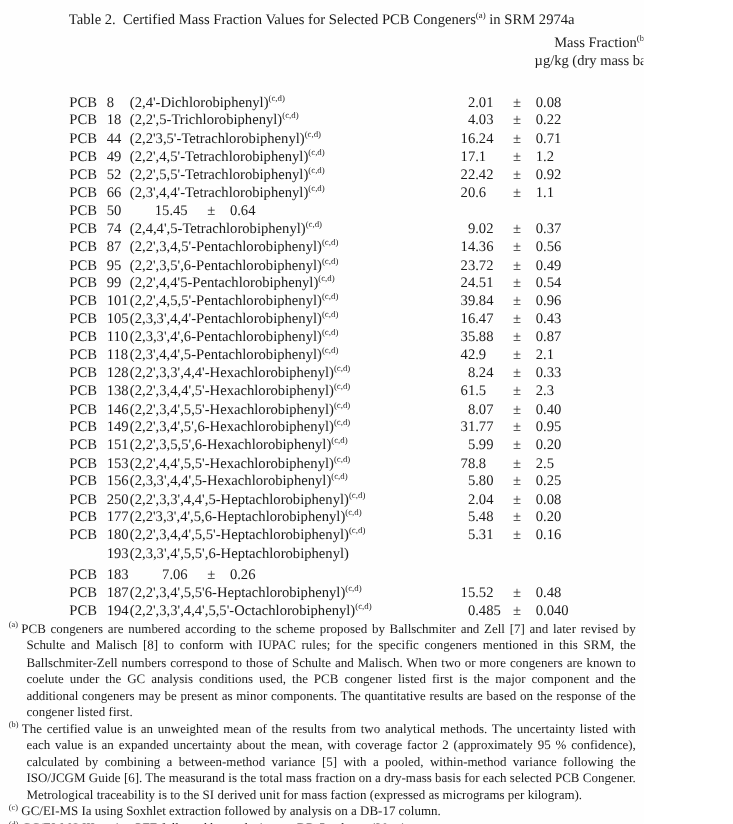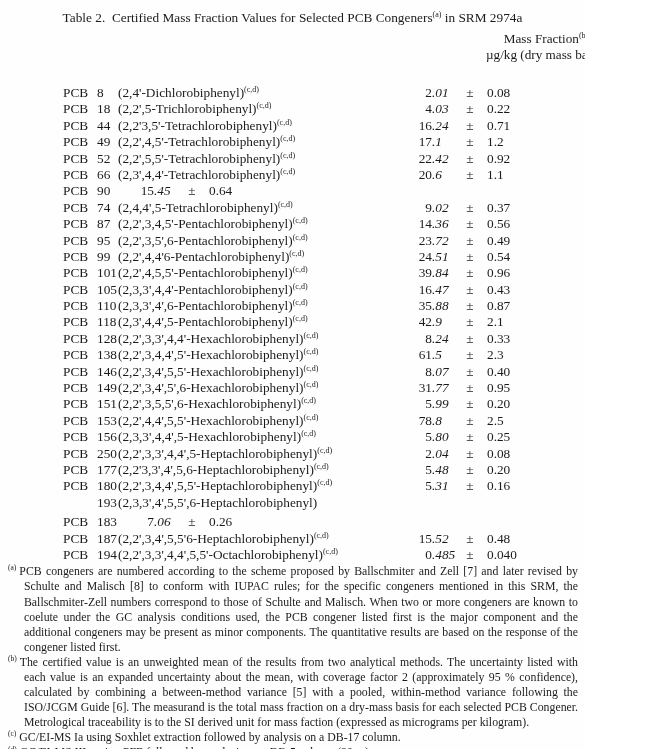--- a/index.html
+++ b/index.html
@@ -40,21 +40,21 @@
     line-height: 16.4px;
     padding-left: 63px;
     padding-right: 49px;
     white-space: nowrap;
   }
   .row.gap { margin-top: 3px; }
   .c-prefix { width: 34px; }
   .c-num    { width: 21px; }
   .c-name   { flex: 1; overflow: hidden; }
   .c-int    { width: 36px; text-align: right; }
-  .c-frac   { width: 27px; text-align: left; font-style: italic; }
+  .c-frac   { width: 27px; text-align: left; }
   .c-pm     { width: 22px; text-align: center; }
   .c-unc    { width: 55px; text-align: left; padding-left: 6px; }
 
   .footnotes {
     margin-top: 1px;
     padding: 0 7px 0 8px;
     font-size: 11.8px;
     line-height: 15.1px;
   }
   .footnote {
@@ -134,21 +134,21 @@
     <span class="c-num">66</span>
     <span class="c-name"><span class="nm">(2,3',4,4'-Tetrachlorobiphenyl)</span><sup class="sup">(c,d)</sup></span>
     <span class="c-int">20</span>
     <span class="c-frac">.6</span>
     <span class="c-pm">±</span>
     <span class="c-unc">1.1</span>
   </div>
 
   <div class="row">
     <span class="c-prefix">PCB</span>
-    <span class="c-num">90</span>
+    <span class="c-num">50</span>
     <span class="c-int">15</span>
     <span class="c-frac">.45</span>
     <span class="c-pm">±</span>
     <span class="c-unc">0.64</span>
   </div>
 
   <div class="row">
     <span class="c-prefix">PCB</span>
     <span class="c-num">74</span>
     <span class="c-name"><span class="nm">(2,4,4',5-Tetrachlorobiphenyl)</span><sup class="sup">(c,d)</sup></span>
@@ -174,21 +174,21 @@
     <span class="c-name"><span class="nm">(2,2',3,5',6-Pentachlorobiphenyl)</span><sup class="sup">(c,d)</sup></span>
     <span class="c-int">23</span>
     <span class="c-frac">.72</span>
     <span class="c-pm">±</span>
     <span class="c-unc">0.49</span>
   </div>
 
   <div class="row">
     <span class="c-prefix">PCB</span>
     <span class="c-num">99</span>
-    <span class="c-name"><span class="nm">(2,2',4,4'6-Pentachlorobiphenyl)</span><sup class="sup">(c,d)</sup></span>
+    <span class="c-name"><span class="nm">(2,2',4,4'5-Pentachlorobiphenyl)</span><sup class="sup">(c,d)</sup></span>
     <span class="c-int">24</span>
     <span class="c-frac">.51</span>
     <span class="c-pm">±</span>
     <span class="c-unc">0.54</span>
   </div>
 
   <div class="row">
     <span class="c-prefix">PCB</span>
     <span class="c-num">101</span>
     <span class="c-name"><span class="nm">(2,2',4,5,5'-Pentachlorobiphenyl)</span><sup class="sup">(c,d)</sup></span>

